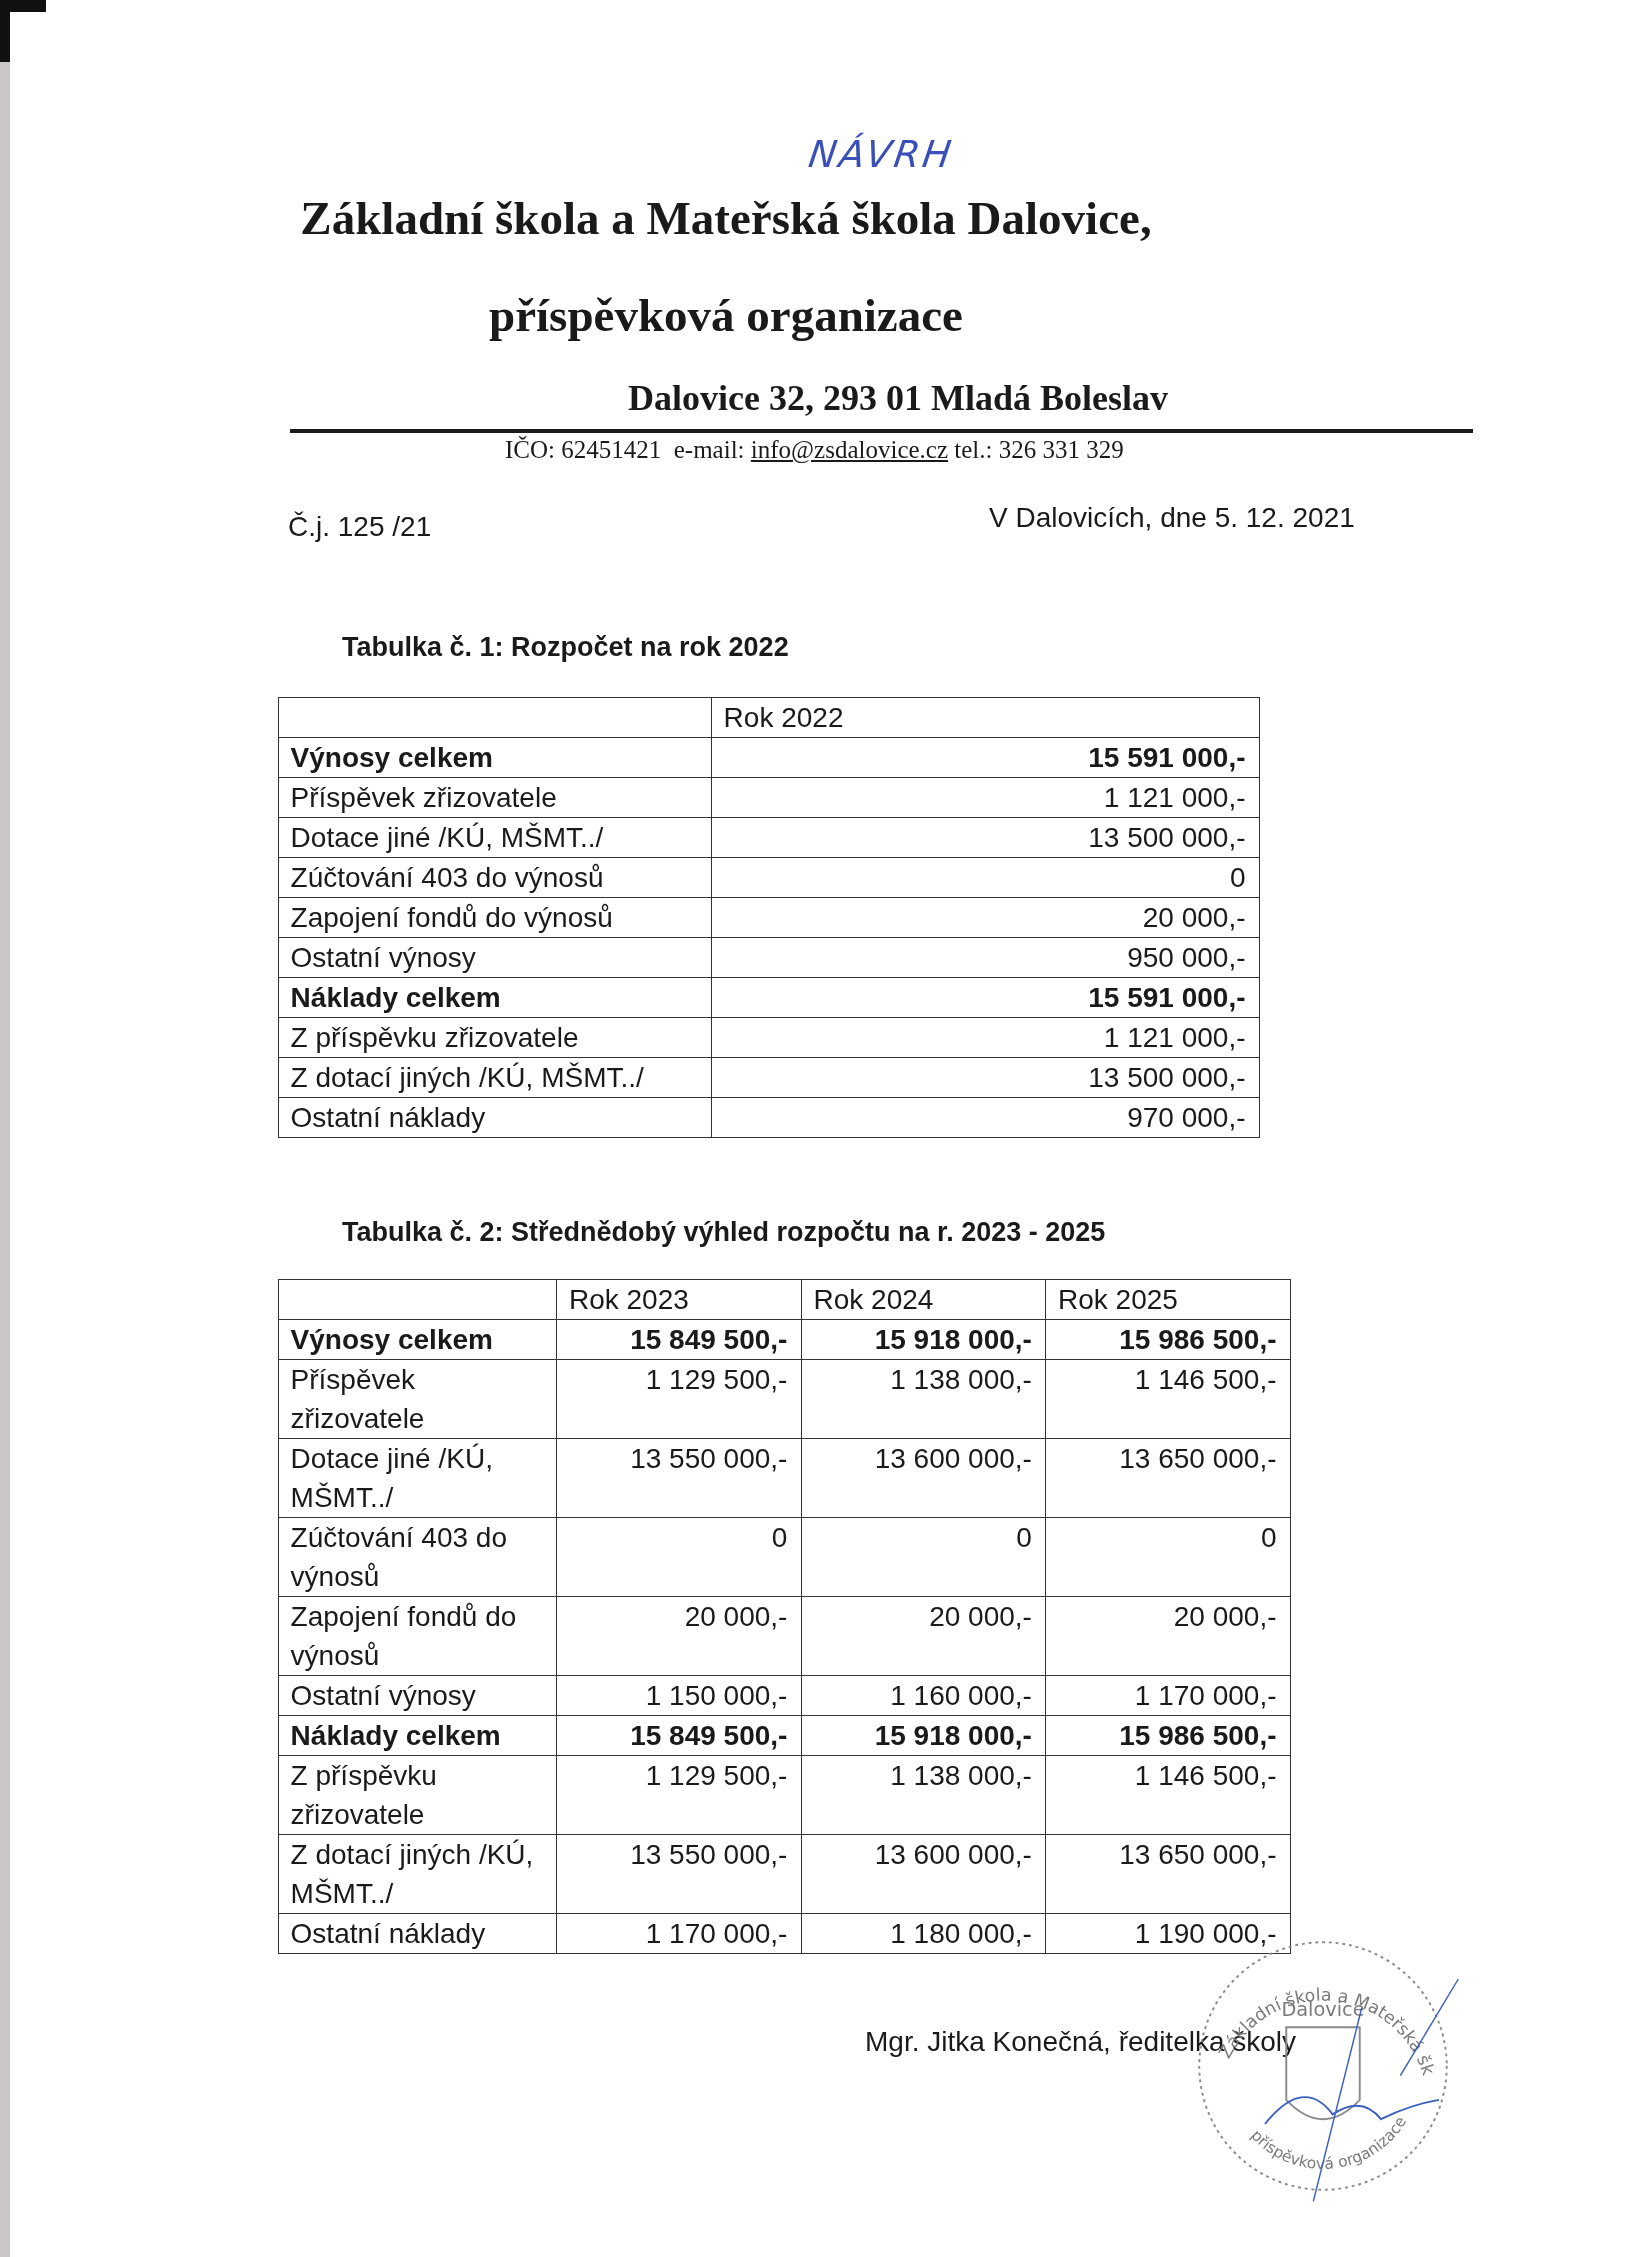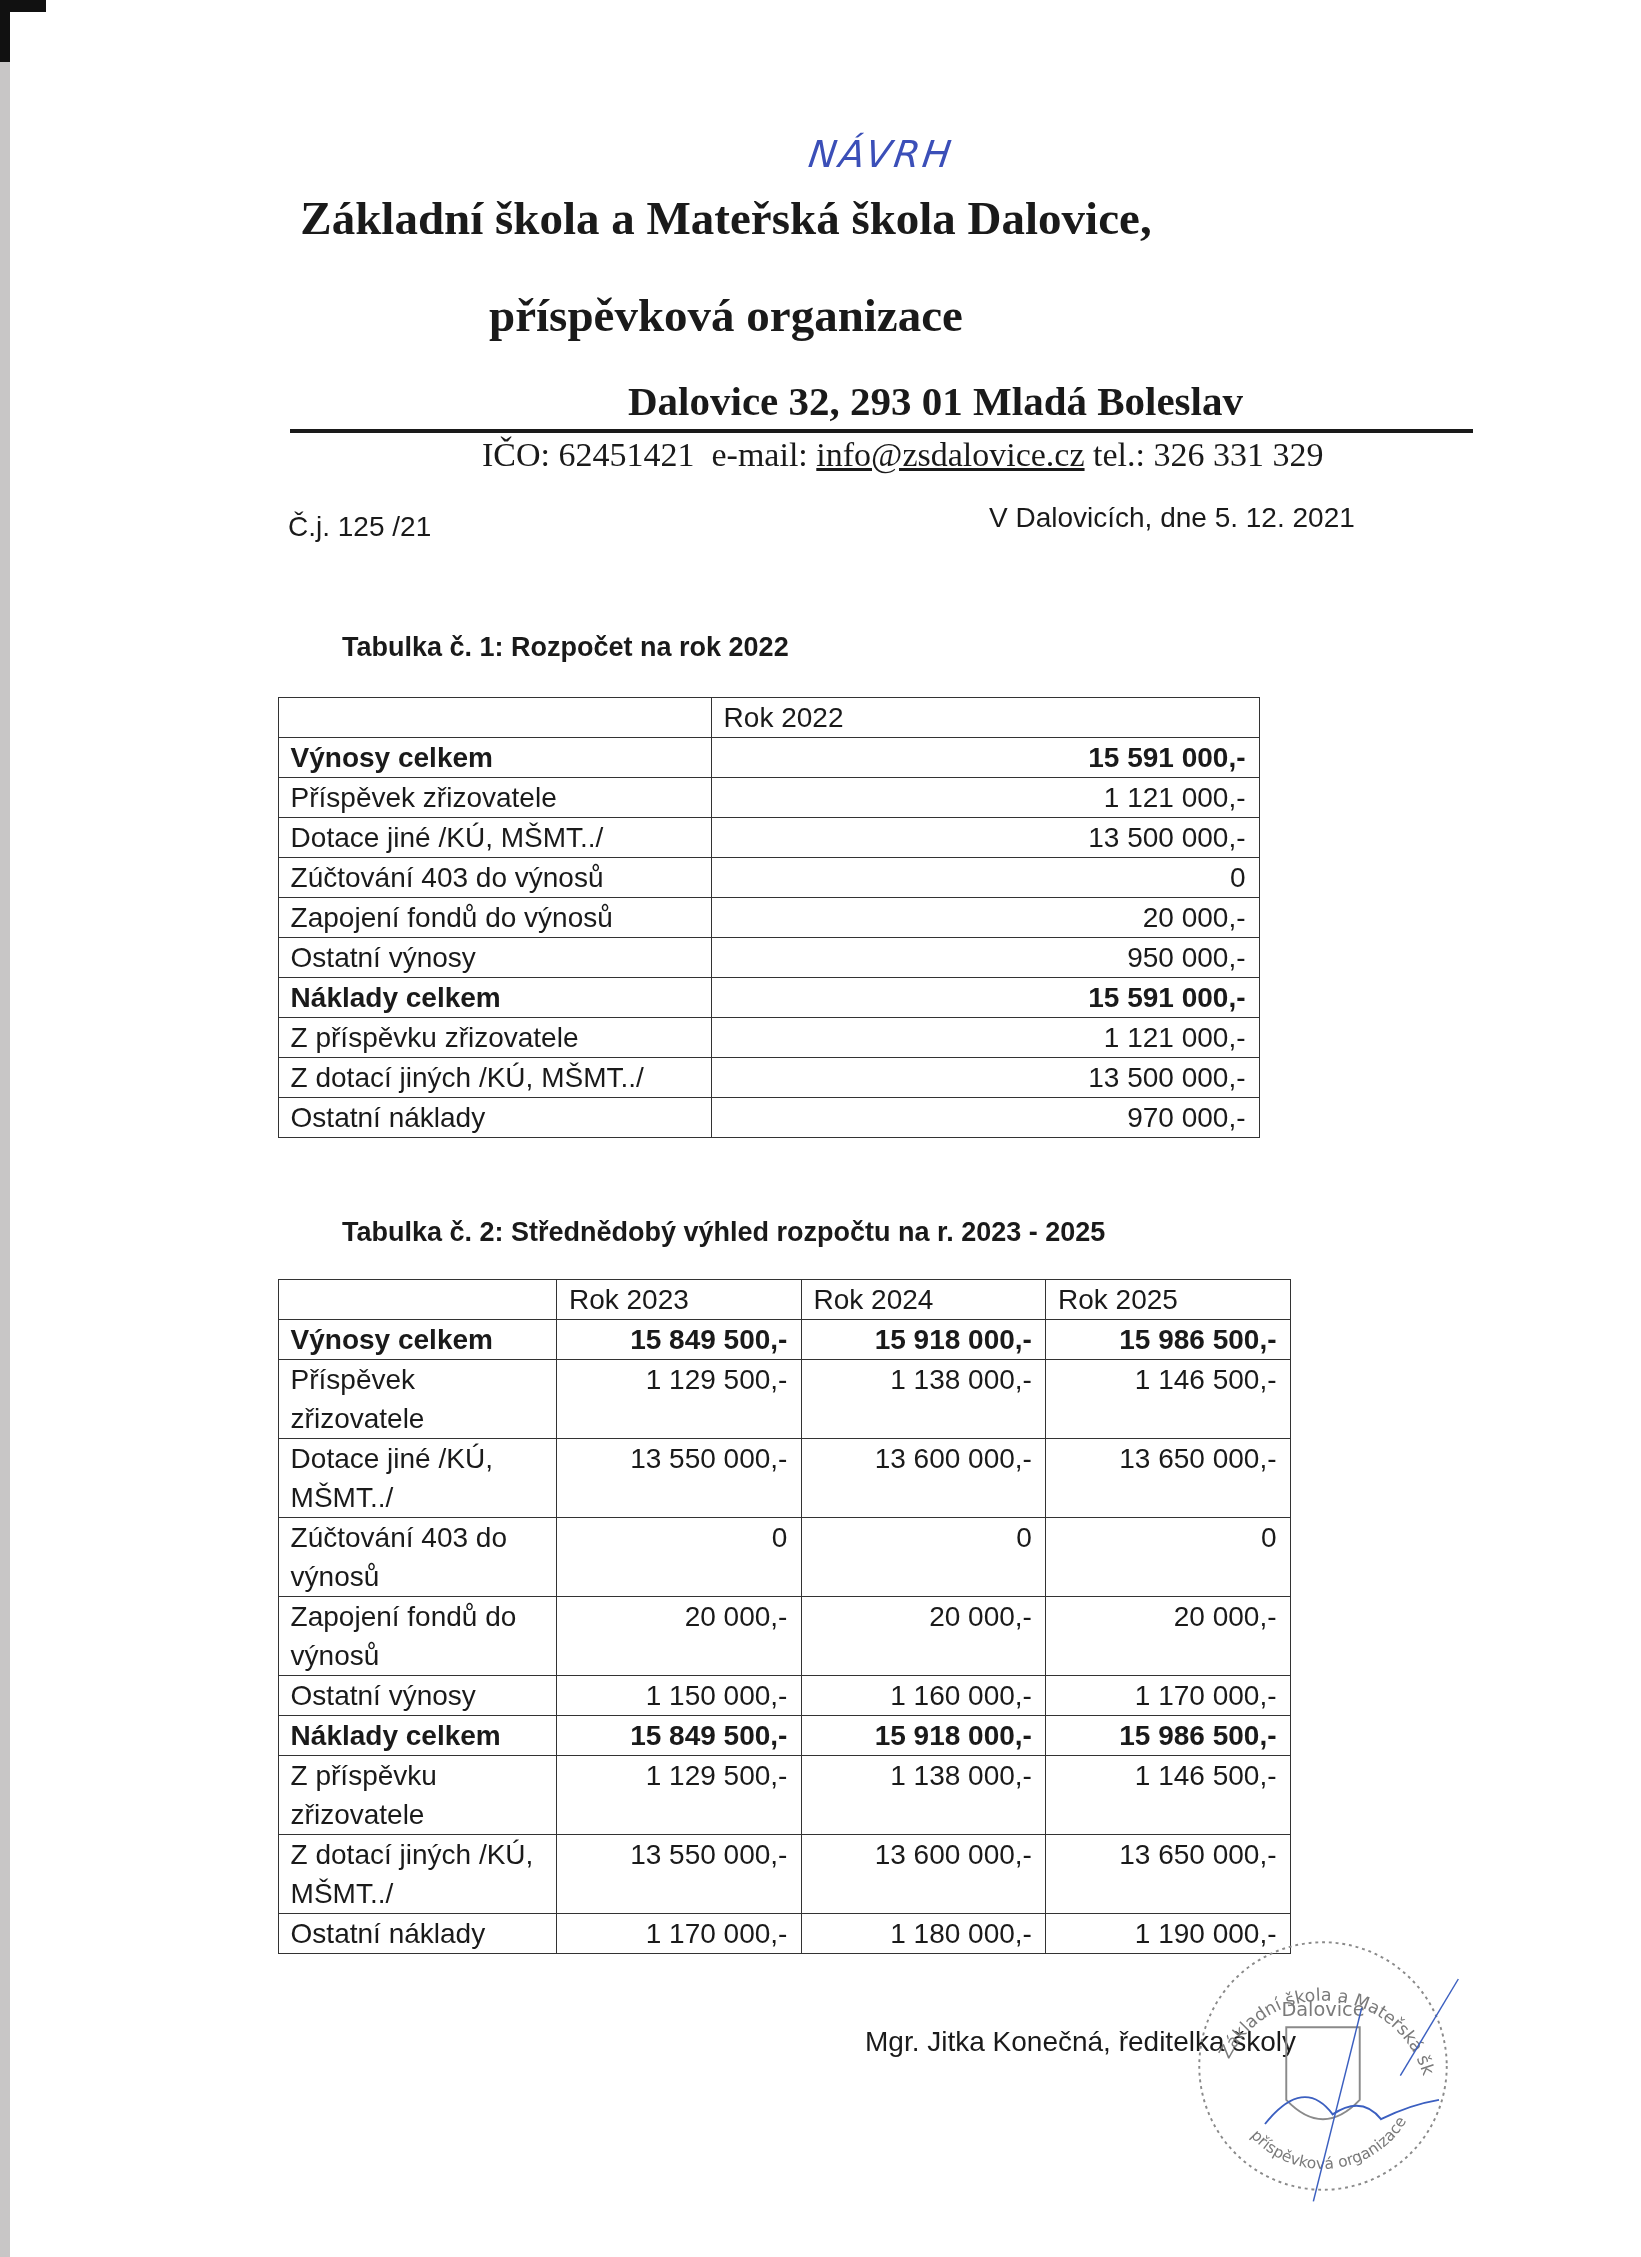--- a/index.html
+++ b/index.html
@@ -15,23 +15,23 @@
     position: absolute; left: 809px; top: 133px; color: #3b4fb8;
     font-family: "DejaVu Sans", sans-serif; font-style: italic; font-size: 37px; letter-spacing: 2.9px;
     transform: skewX(-8deg);
   }
   .serif { font-family: "Liberation Serif", serif; }
   .sans { font-family: "Liberation Sans", sans-serif; }
 
   .h-title { position: absolute; left: 0; width: 1452px; text-align: center; font-weight: bold; font-size: 47px; }
   .t1 { top: 191px; }
   .t2 { top: 288px; }
-  .addr { position: absolute; left: 628px; top: 377px; font-weight: bold; font-size: 41px; }
+  .addr { position: absolute; left: 628px; top: 377px; font-weight: bold; font-size: 36px; }
   .rule { position: absolute; left: 290px; top: 429px; width: 1183px; height: 3.9px; background: #1a1a1a; }
-  .contact { position: absolute; left: 482px; top: 436px; font-size: 34px; }
+  .contact { position: absolute; left: 505px; top: 436px; font-size: 25px; }
   .contact .email { text-decoration: underline; }
 
   .ref { position: absolute; left: 288px; top: 502px; font-size: 28px; margin-top: 9px; }
   .date { position: absolute; left: 989px; top: 502px; font-size: 28px; }
 
   .tbl-caption { position: absolute; font-size: 27px; font-weight: bold; margin-left: 48px; }
   .cap1 { left: 294px; top: 632px; }
   .cap2 { left: 294px; top: 1217px; }
 
   table { position: absolute; border-collapse: collapse; font-size: 28px; }

